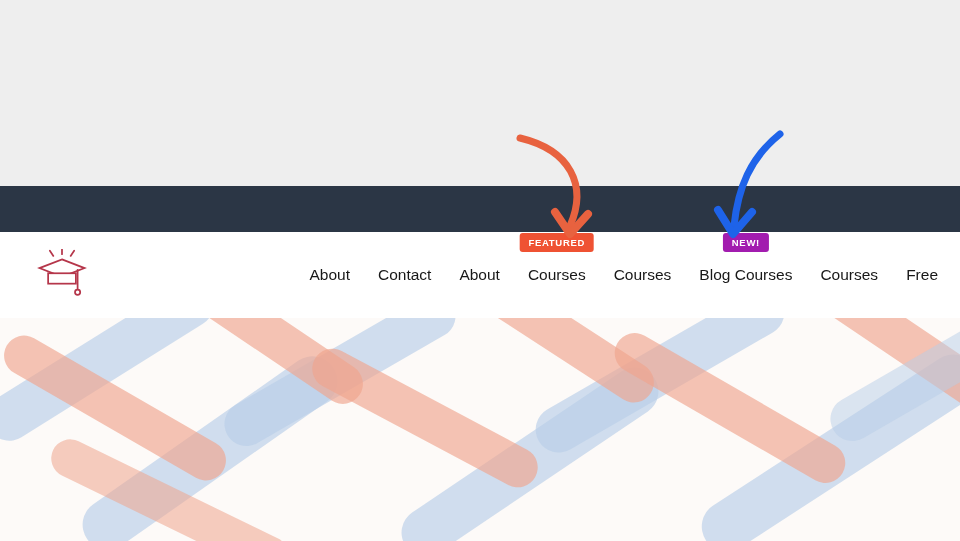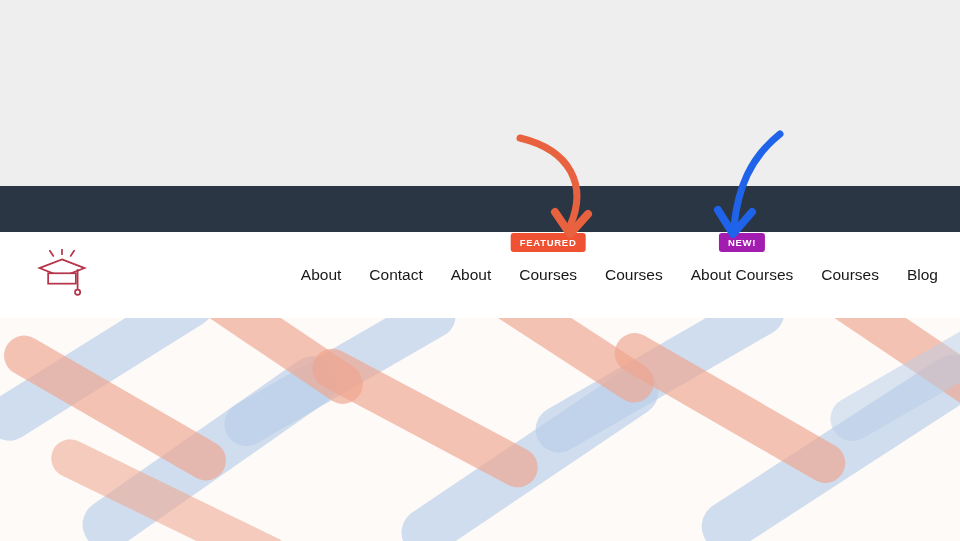--- a/index.html
+++ b/index.html
@@ -45,24 +45,24 @@
     <a class="menu-item"><span>About</span></a>
     <a class="menu-item"><span>Contact</span></a>
     <a class="menu-item"><span>About</span></a>
     <a class="menu-item">
       <span class="badge featured">FEATURED</span>
       <span>Courses</span>
     </a>
     <a class="menu-item"><span>Courses</span></a>
     <a class="menu-item">
       <span class="badge new">NEW!</span>
-      <span>About Courses</span>
+      <span>Blog Courses</span>
     </a>
     <a class="menu-item"><span>Courses</span></a>
-    <a class="menu-item"><span>Blog</span></a>
+    <a class="menu-item"><span>Free</span></a>
   </nav>
 </div>
 
 <div class="hero">
 
   <div class="stroke s-blue" style="left:-30px;top:20px;width:260px;height:46px;transform:rotate(-32deg)"></div>
   <div class="stroke s-blue" style="left:60px;top:110px;width:300px;height:50px;transform:rotate(-35deg)"></div>
   <div class="stroke s-blue" style="left:210px;top:30px;width:260px;height:44px;transform:rotate(-30deg)"></div>
   <div class="stroke s-blue" style="left:380px;top:120px;width:300px;height:48px;transform:rotate(-34deg)"></div>
   <div class="stroke s-blue" style="left:520px;top:30px;width:280px;height:46px;transform:rotate(-30deg)"></div>

